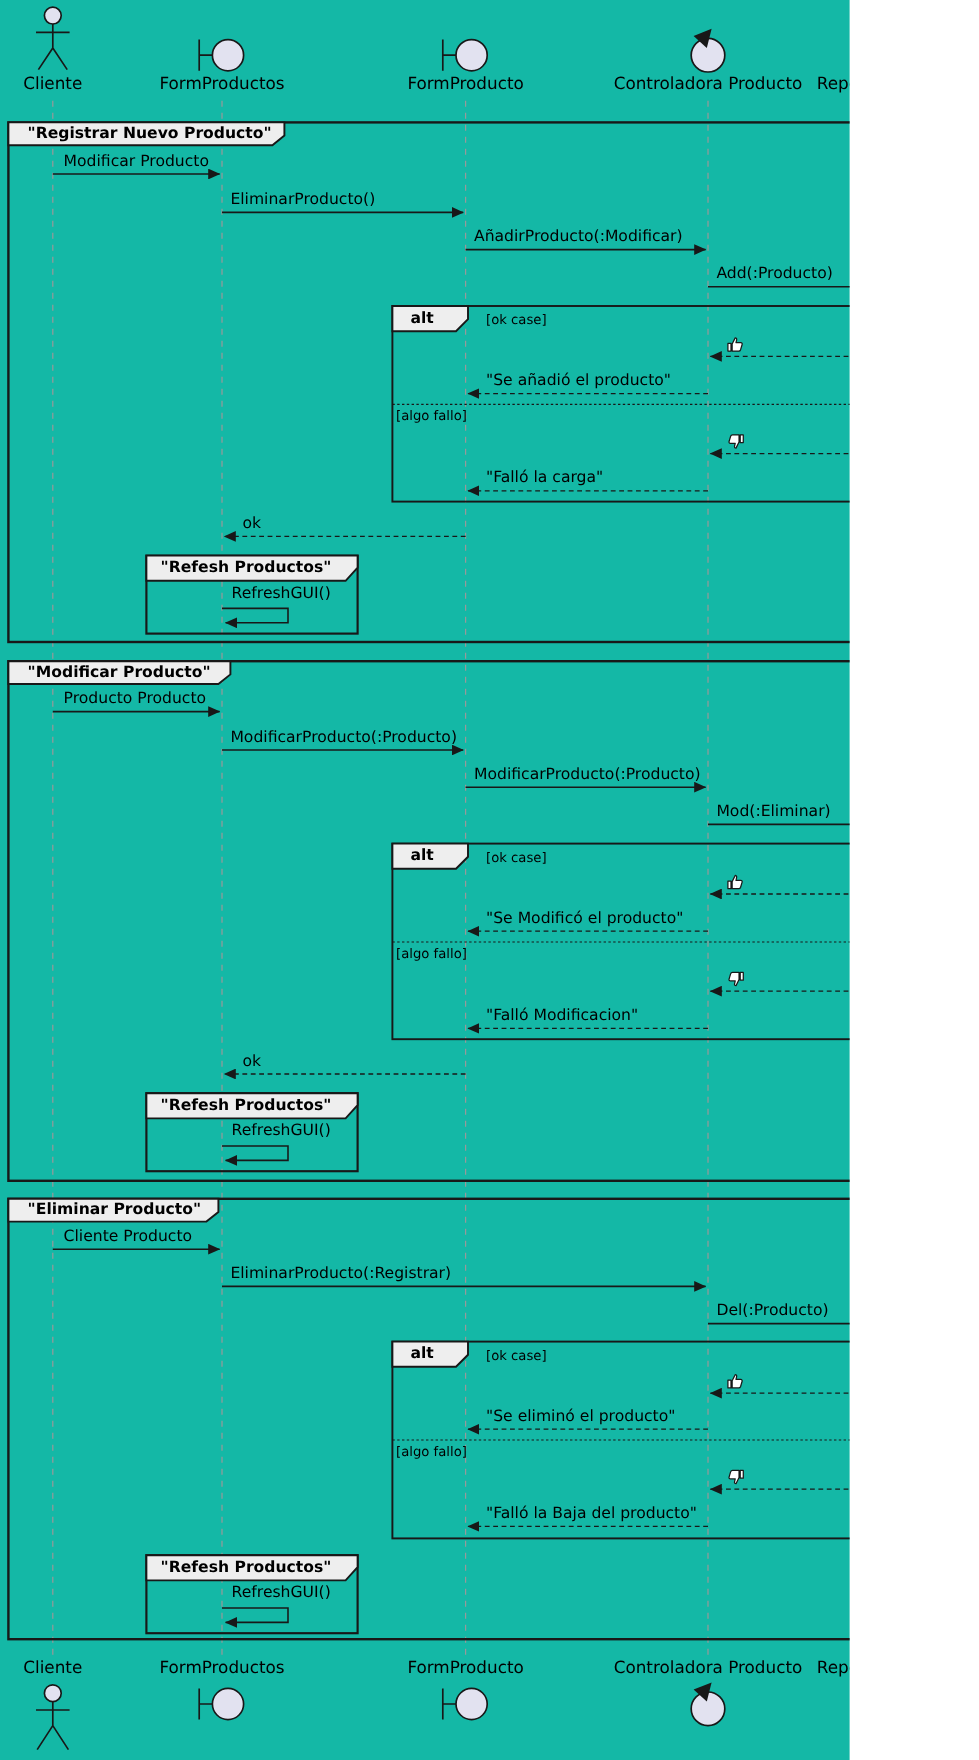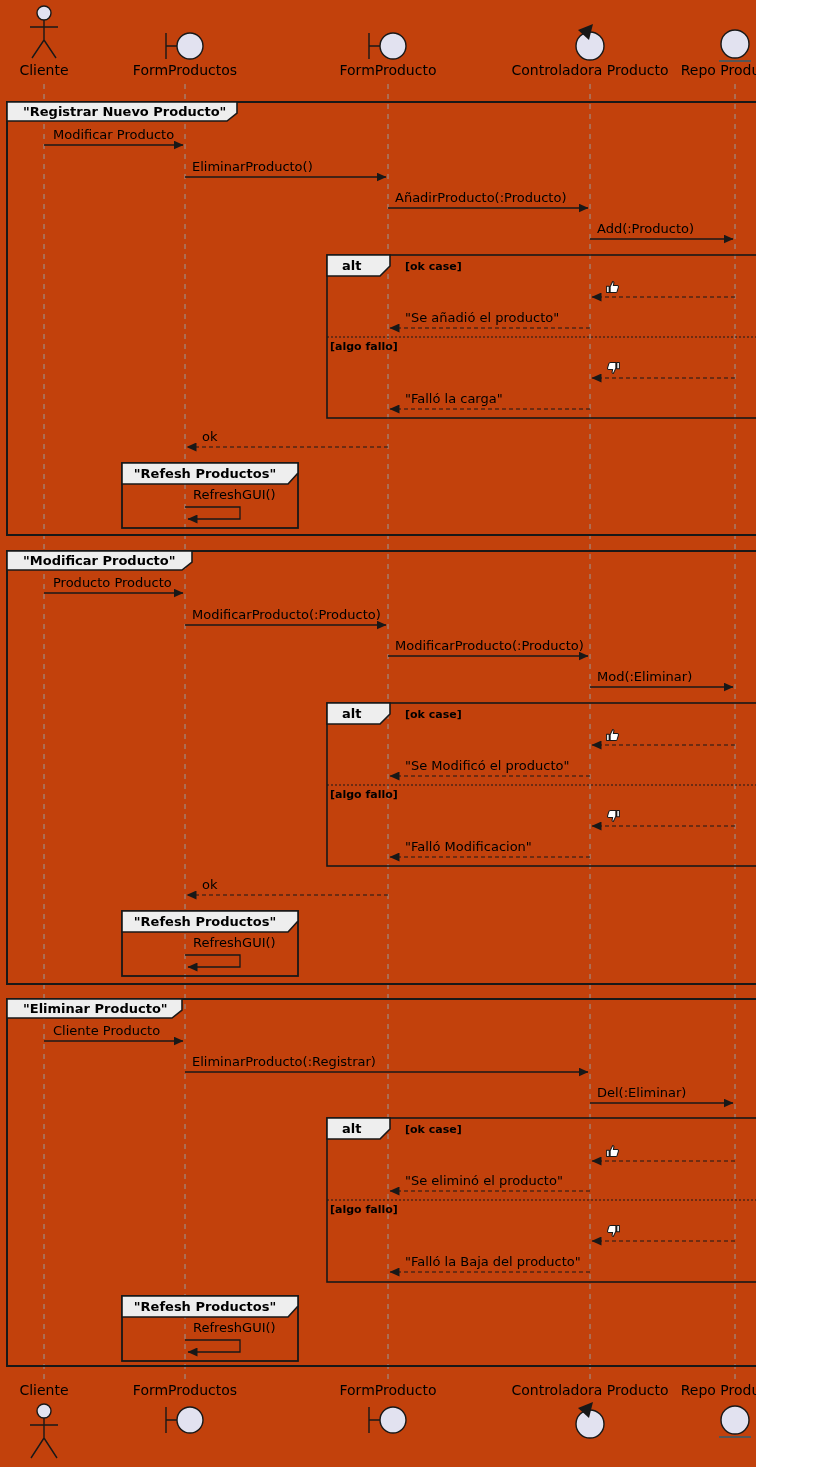--- a/index.html
+++ b/index.html
@@ -1,22 +1,22 @@
 <!DOCTYPE html>
 <html><head>
 <meta charset="utf-8">
 <style>
   html,body{margin:0;padding:0;background:#ffffff;}
-  .canvas{position:relative;width:756px;height:1467px;background:#c2410c;
-          font-family:"DejaVu Sans","Liberation Sans",sans-serif;color:#000;overflow:hidden;}
+  .canvas{position:relative;width:676px;height:1467px;background:#14b8a6;
+          font-family:"DejaVu Sans","Liberation Sans",sans-serif;color:#000;overflow:hidden;padding-left:32px;}
   .canvas svg.geom{position:absolute;left:0;top:0;}
   .lbl{position:absolute;font-size:13px;line-height:15px;white-space:nowrap;}
   .plabel{font-size:14px;transform:translateX(-50%);}
   .ftitle{font-size:13px;font-weight:bold;}
-  .guard{font-size:11px;font-weight:bold;}
+  .guard{font-size:11px;font-weight:normal;}
   .op{font-size:13px;font-weight:bold;}
   .ctr{transform:translateX(-50%);}
 </style>
 </head>
 <body>
 
 <div class="canvas">
 
 <svg class="geom" width="816" height="1467" viewBox="0 0 816 1467">
   <defs>
@@ -163,21 +163,21 @@
 
 <span class="lbl plabel" style="left:44px;top:63px">Cliente</span>
 <span class="lbl plabel" style="left:185px;top:63px">FormProductos</span>
 <span class="lbl plabel" style="left:388px;top:63px">FormProducto</span>
 <span class="lbl plabel" style="left:590px;top:63px">Controladora Producto</span>
 <span class="lbl plabel" style="left:735px;top:63px">Repo Productos</span>
 
 <span class="lbl ftitle" style="left:23px;top:104px">"Registrar Nuevo Producto"</span>
 <span class="lbl" style="left:53px;top:127px">Modificar Producto</span>
 <span class="lbl" style="left:192px;top:159px">EliminarProducto()</span>
-<span class="lbl" style="left:395px;top:190px">AñadirProducto(:Producto)</span>
+<span class="lbl" style="left:395px;top:190px">AñadirProducto(:Modificar)</span>
 <span class="lbl" style="left:597px;top:221px">Add(:Producto)</span>
 <span class="lbl op" style="left:342px;top:258px">alt</span>
 <span class="lbl guard" style="left:405px;top:259px">[ok case]</span>
 <span class="lbl" style="left:405px;top:310px">"Se añadió el producto"</span>
 <span class="lbl guard" style="left:330px;top:339px">[algo fallo]</span>
 <span class="lbl" style="left:405px;top:391px">"Falló la carga"</span>
 <span class="lbl" style="left:202px;top:429px">ok</span>
 <span class="lbl ftitle ctr" style="left:205px;top:466px">"Refesh Productos"</span>
 <span class="lbl" style="left:193px;top:487px">RefreshGUI()</span>
 
@@ -191,21 +191,21 @@
 <span class="lbl" style="left:405px;top:758px">"Se Modificó el producto"</span>
 <span class="lbl guard" style="left:330px;top:787px">[algo fallo]</span>
 <span class="lbl" style="left:405px;top:839px">"Falló Modificacion"</span>
 <span class="lbl" style="left:202px;top:877px">ok</span>
 <span class="lbl ftitle ctr" style="left:205px;top:914px">"Refesh Productos"</span>
 <span class="lbl" style="left:193px;top:935px">RefreshGUI()</span>
 
 <span class="lbl ftitle" style="left:23px;top:1001px">"Eliminar Producto"</span>
 <span class="lbl" style="left:53px;top:1023px">Cliente Producto</span>
 <span class="lbl" style="left:192px;top:1054px">EliminarProducto(:Registrar)</span>
-<span class="lbl" style="left:597px;top:1085px">Del(:Eliminar)</span>
+<span class="lbl" style="left:597px;top:1085px">Del(:Producto)</span>
 <span class="lbl op" style="left:342px;top:1121px">alt</span>
 <span class="lbl guard" style="left:405px;top:1122px">[ok case]</span>
 <span class="lbl" style="left:405px;top:1173px">"Se eliminó el producto"</span>
 <span class="lbl guard" style="left:330px;top:1202px">[algo fallo]</span>
 <span class="lbl" style="left:405px;top:1254px">"Falló la Baja del producto"</span>
 <span class="lbl ftitle ctr" style="left:205px;top:1299px">"Refesh Productos"</span>
 <span class="lbl" style="left:193px;top:1320px">RefreshGUI()</span>
 
 <span class="lbl plabel" style="left:44px;top:1383px">Cliente</span>
 <span class="lbl plabel" style="left:185px;top:1383px">FormProductos</span>

